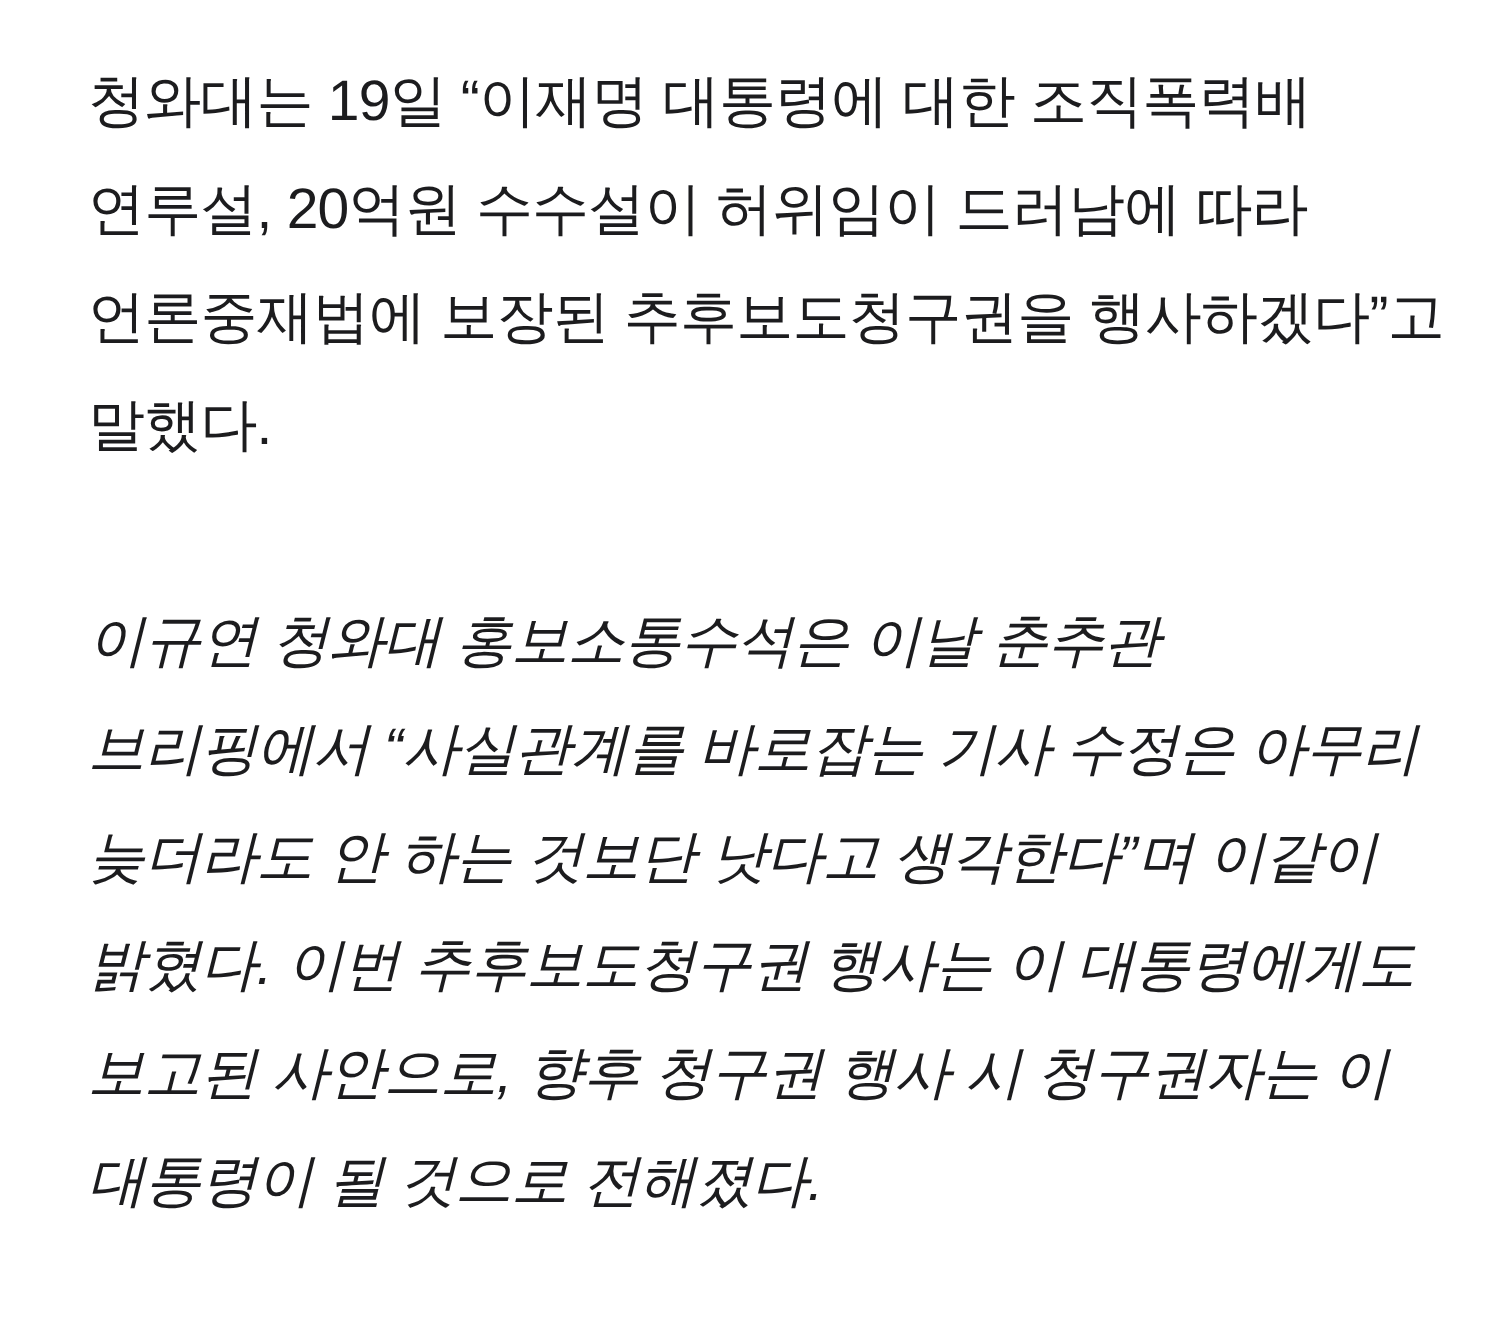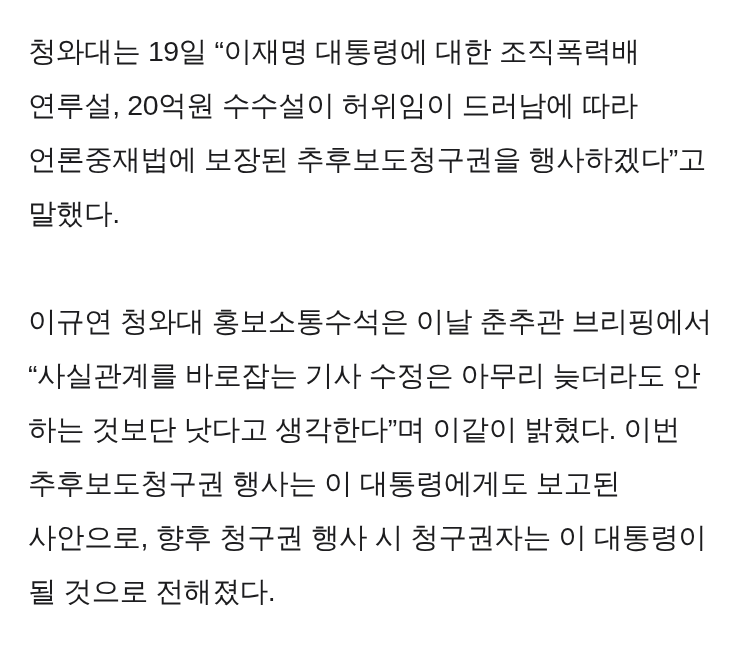--- a/index.html
+++ b/index.html
@@ -10,34 +10,35 @@
     width: 750px;
     height: 663px;
     background: #ffffff;
     font-family: "Liberation Sans", sans-serif;
     overflow: hidden;
   }
   .article {
     box-sizing: border-box;
     width: 750px;
     height: 663px;
-    padding: 24px 26px 0 28px;
+    padding: 24px 26px 0 44px;
     background: #ffffff;
   }
   .paragraph {
     font-size: 28.5px;
     line-height: 54px;
     color: #1c1c1e;
     letter-spacing: -0.4px;
     word-break: keep-all;
     margin: 0;
     font-weight: 400;
   }
   .paragraph + .paragraph {
     margin-top: 54px;
+    font-style: italic;
   }
 </style>
 </head>
 <body>
 
 <div class="article">
   <p class="paragraph">청와대는 19일 “이재명 대통령에 대한 조직폭력배 연루설, 20억원 수수설이 허위임이 드러남에 따라 언론중재법에 보장된 추후보도청구권을 행사하겠다”고 말했다.</p>
   <p class="paragraph">이규연 청와대 홍보소통수석은 이날 춘추관 브리핑에서 “사실관계를 바로잡는 기사 수정은 아무리 늦더라도 안 하는 것보단 낫다고 생각한다”며 이같이 밝혔다. 이번 추후보도청구권 행사는 이 대통령에게도 보고된 사안으로, 향후 청구권 행사 시 청구권자는 이 대통령이 될 것으로 전해졌다.</p>
 </div>
 

